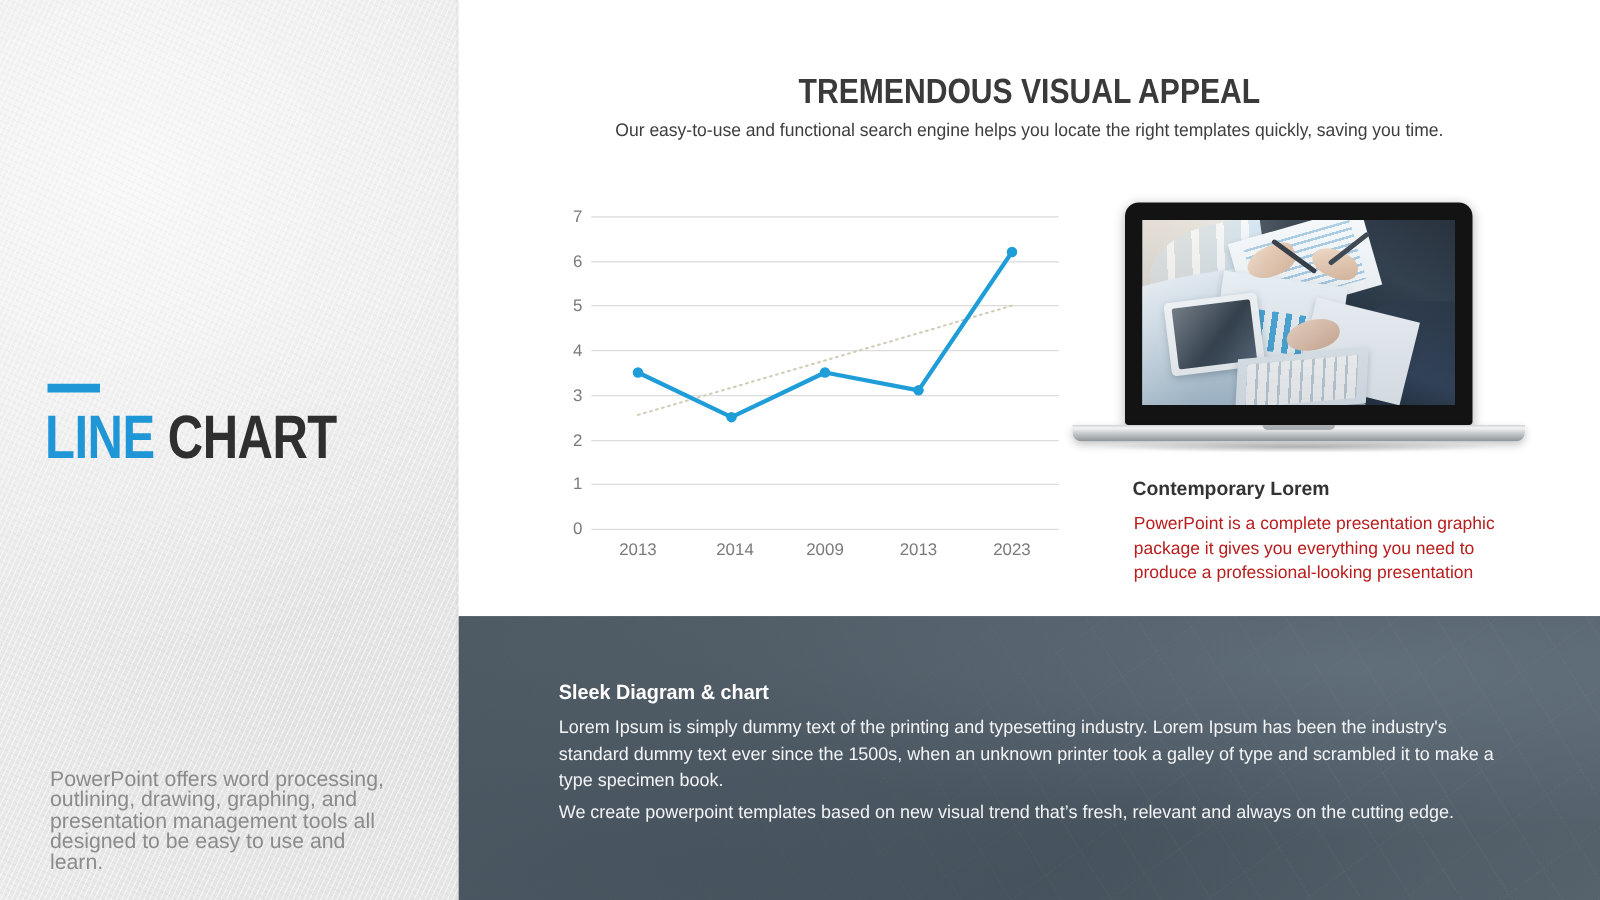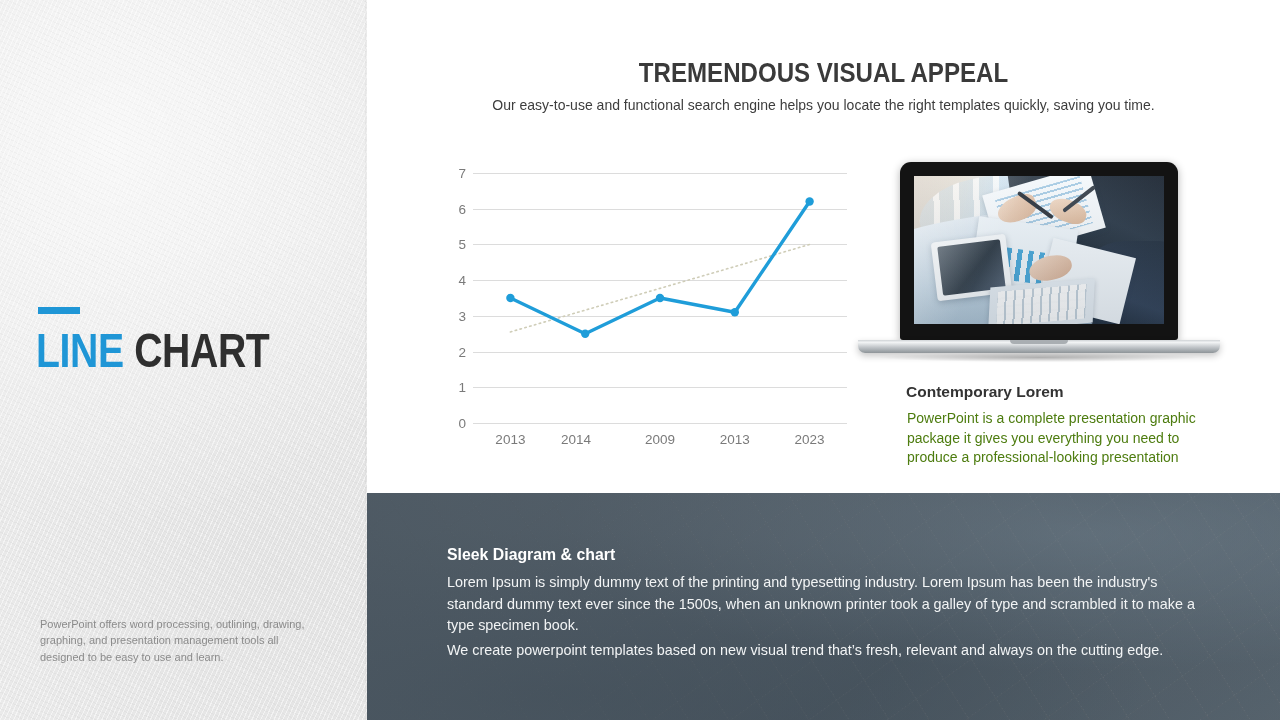--- a/index.html
+++ b/index.html
@@ -69,21 +69,21 @@
     font-family: "Liberation Sans Narrow", "Liberation Sans", sans-serif;
   }
   #sidebar-title .w1 { color: #1f96d6; }
   #sidebar-title .w2 { color: #2f2f2f; }
 
   #sidebar-note {
     position: absolute;
     left: 40px;
     top: 616px;
     width: 272px;
-    font-size: 11px;
+    font-size: 17px;
     line-height: 16.4px;
     color: #8b8b8b;
   }
 
   
   #main-title {
     position: absolute;
     left: 367px;
     top: 57px;
     width: 913px;
@@ -382,21 +382,21 @@
     font-weight: bold;
     color: #333333;
   }
   #cc-body {
     position: absolute;
     left: 907px;
     top: 409px;
     width: 312px;
     font-size: 14px;
     line-height: 19.6px;
-    color: #4d7c0f;
+    color: #b91c1c;
   }
 
   
   #band {
     position: absolute;
     left: 367px;
     top: 493px;
     width: 913px;
     height: 227px;
     overflow: hidden;
@@ -504,21 +504,21 @@
             <circle cx="37.4" cy="125" r="4.2" fill="#1f9dd9"></circle>
             <circle cx="112.19999999999999" cy="160.71428571428572" r="4.2" fill="#1f9dd9"></circle>
             <circle cx="187" cy="125" r="4.2" fill="#1f9dd9"></circle>
             <circle cx="261.79999999999995" cy="139.28571428571428" r="4.2" fill="#1f9dd9"></circle>
             <circle cx="336.59999999999997" cy="28.571428571428555" r="4.2" fill="#1f9dd9"></circle>
           </g>
       </svg>
     </div>
     <div id="chart-xlabels">
         <div class="xtick" style="left: 37.4px;">2013</div>
-        <div class="xtick" style="left: 103px;">2014</div>
+        <div class="xtick" style="left: 115px;">2014</div>
         <div class="xtick" style="left: 187px;">2009</div>
         <div class="xtick" style="left: 261.8px;">2013</div>
         <div class="xtick" style="left: 336.6px;">2023</div>
       </div>
   </div>
 
   <div id="laptop">
     <div id="laptop-lid">
       <div id="laptop-screen">
         <div class="photo-layer" id="ph-bg"></div>

